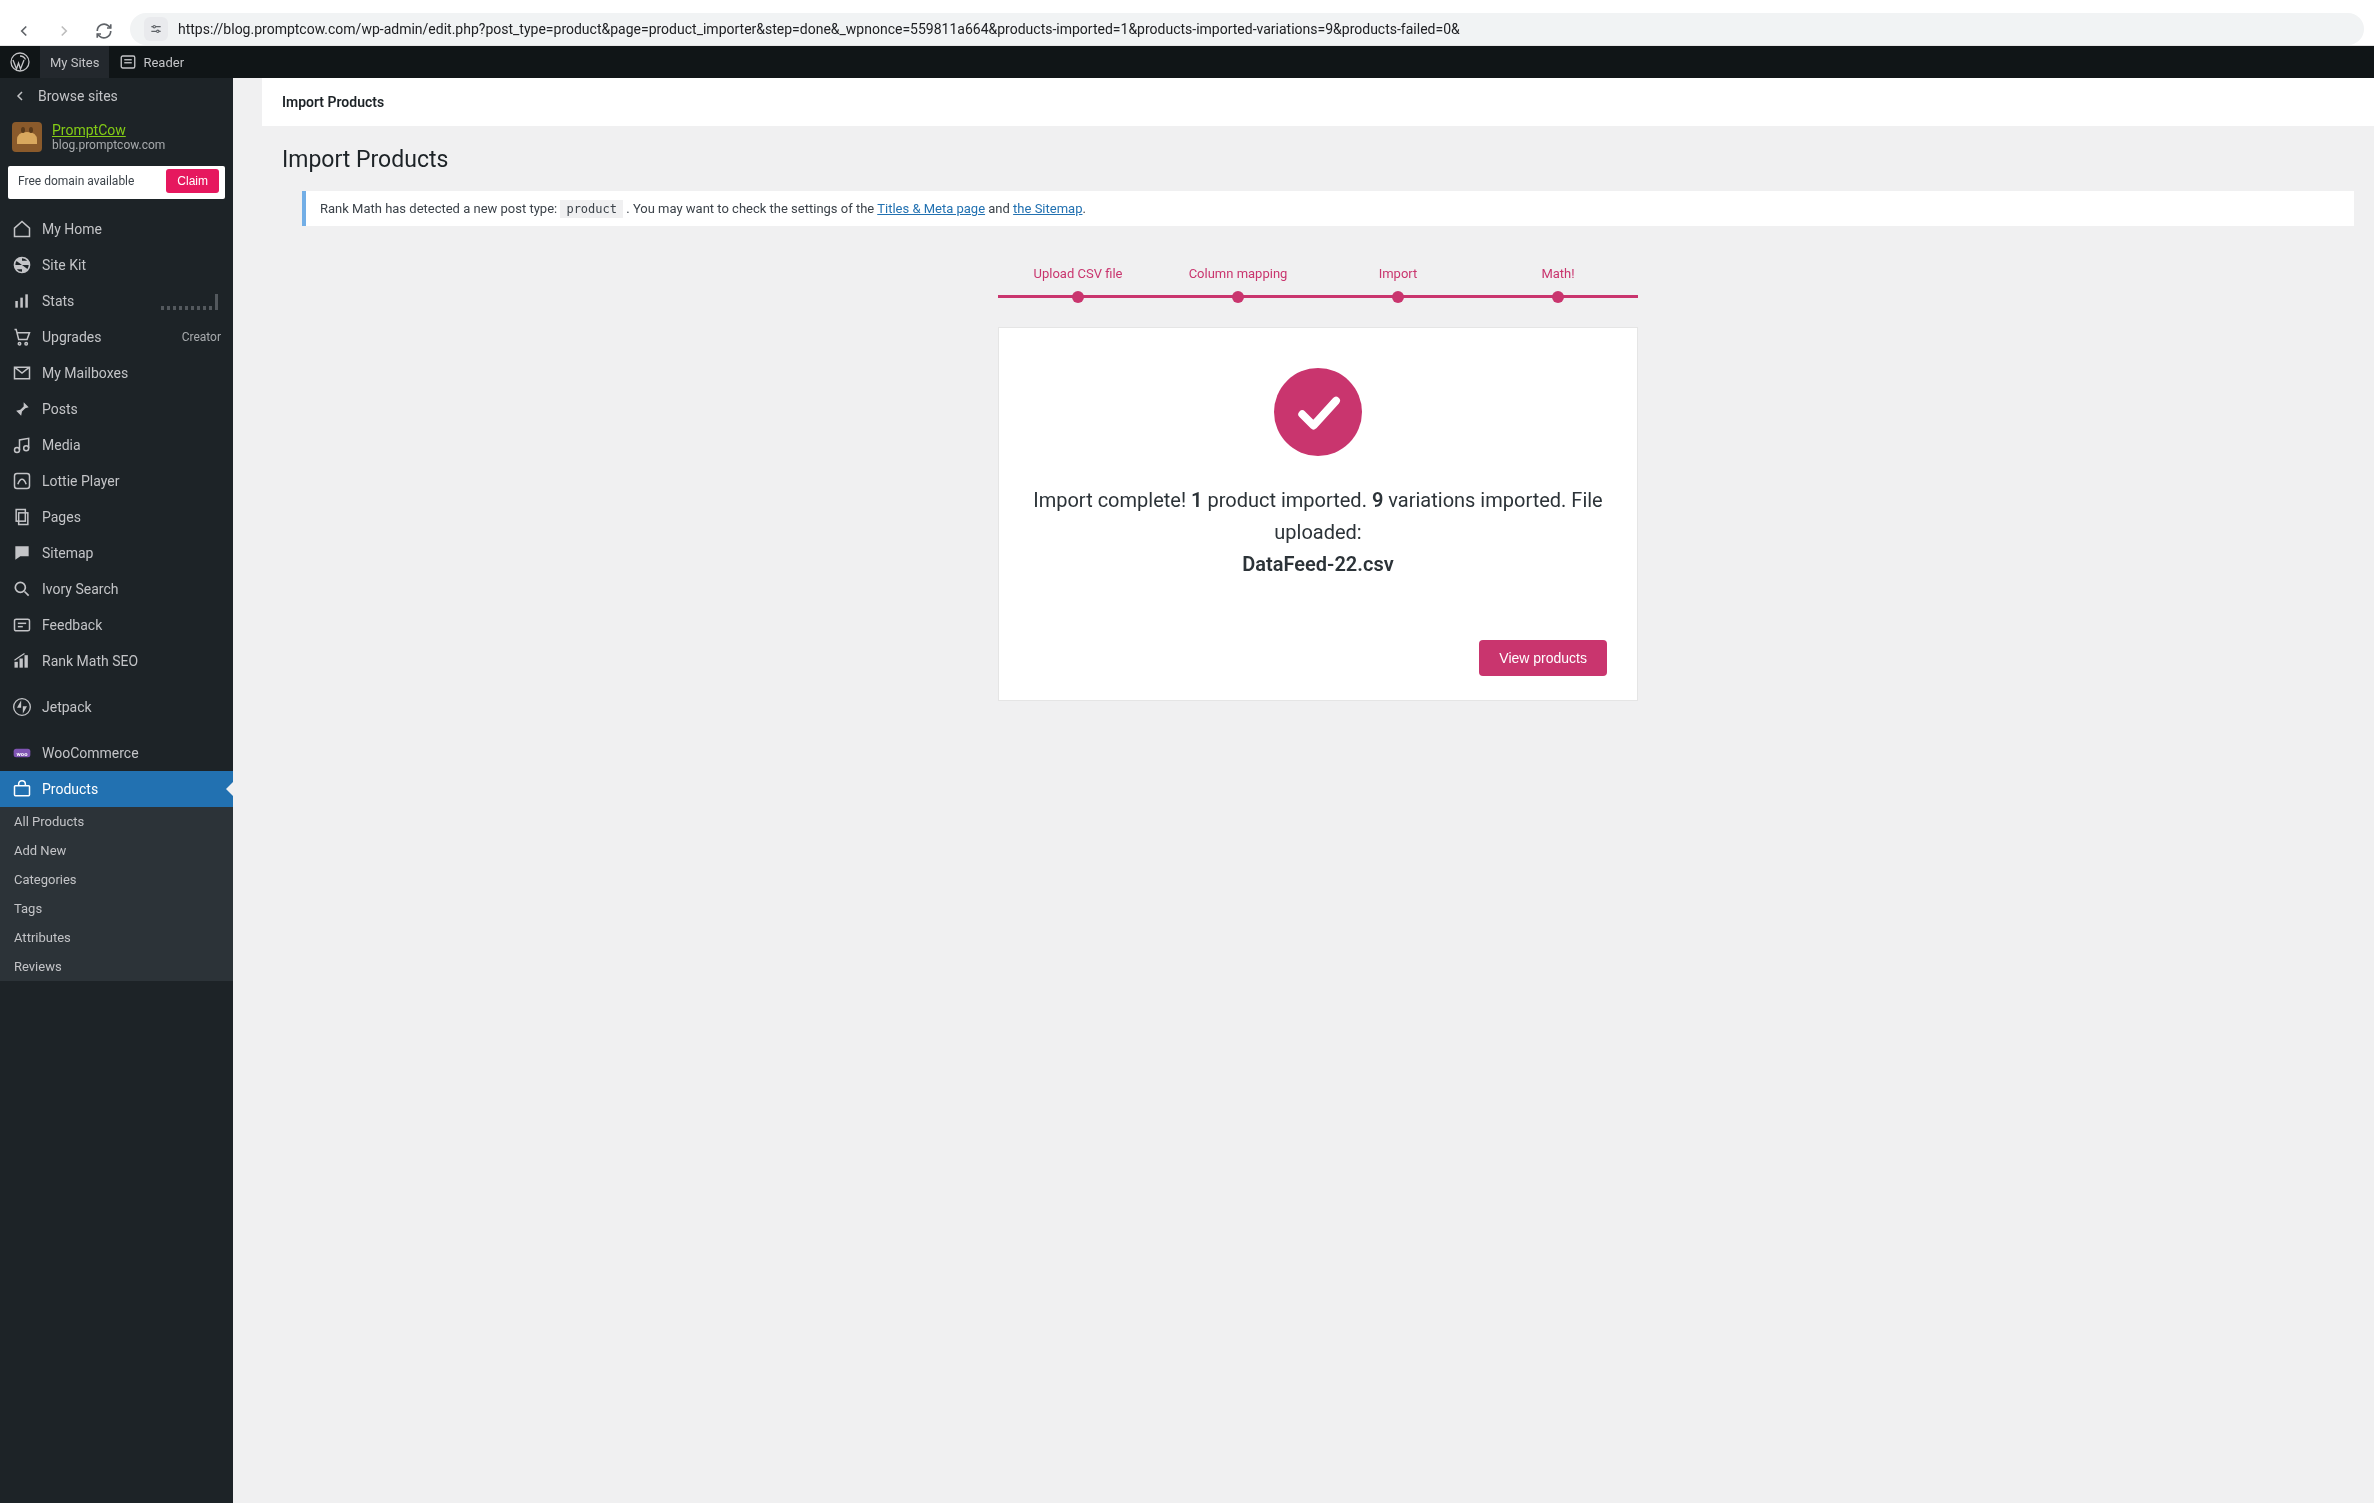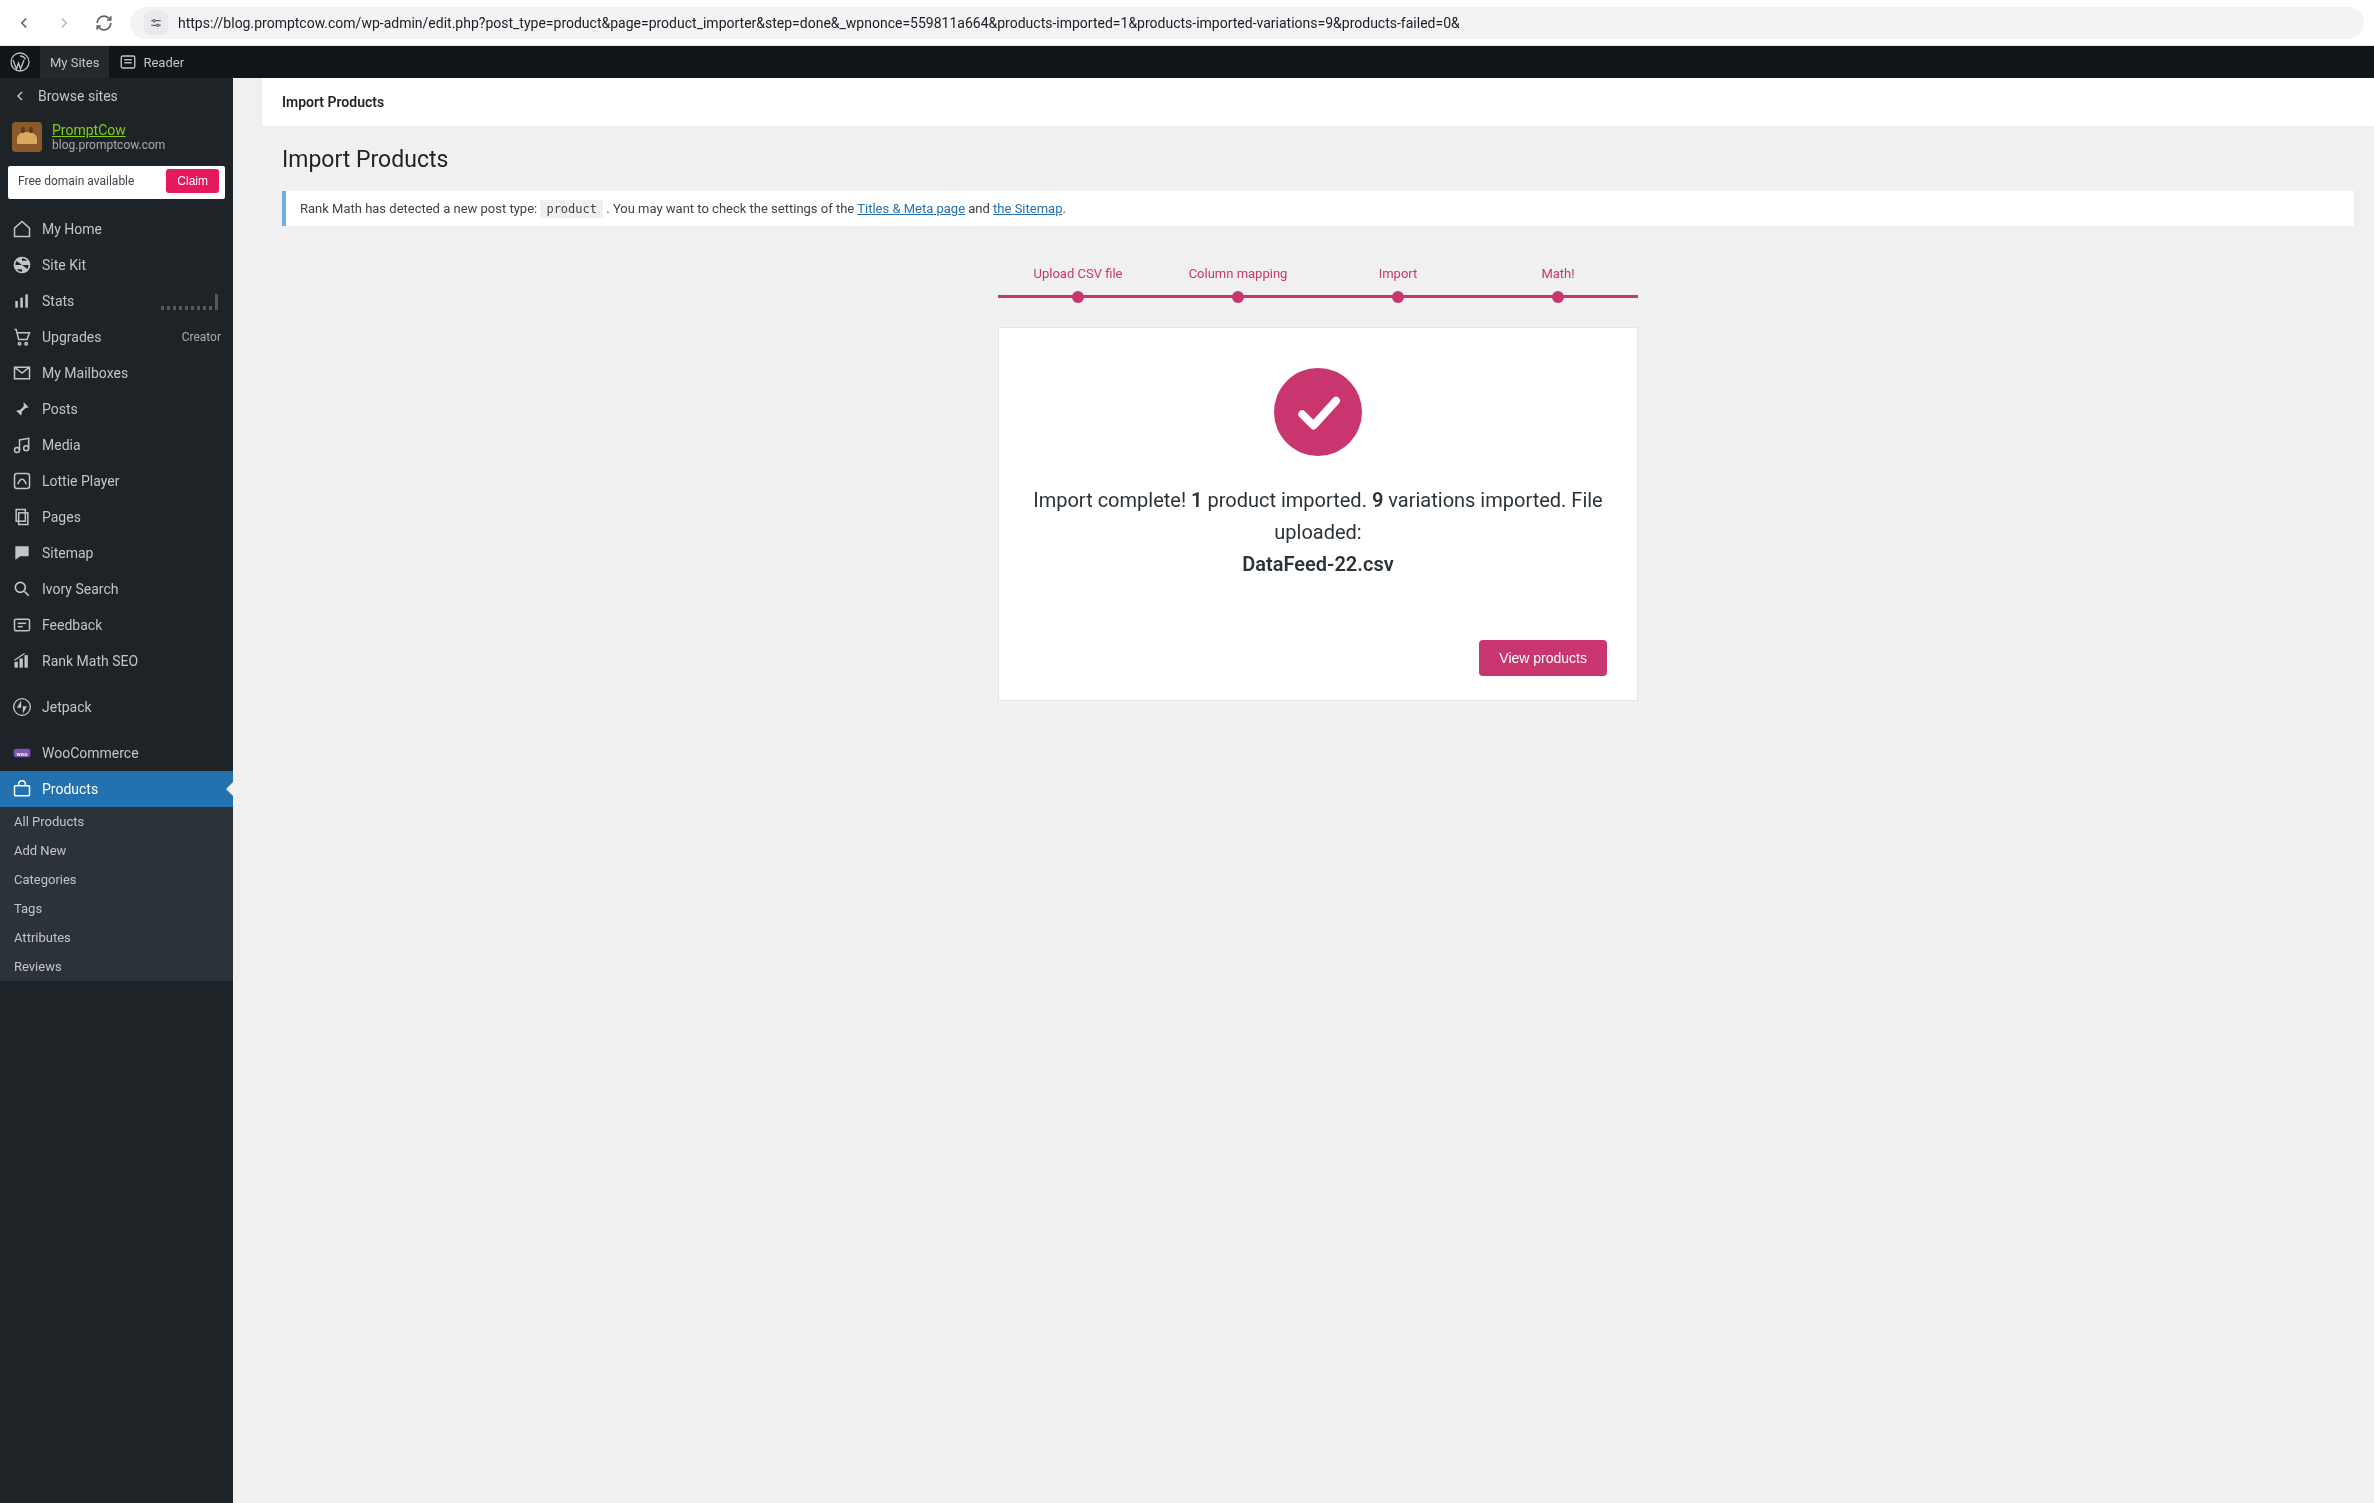--- a/index.html
+++ b/index.html
@@ -1,19 +1,19 @@
 <!DOCTYPE html>
 <html><head>
 <meta charset="utf-8">
 <style>
   * { box-sizing: border-box; margin: 0; padding: 0; }
   body { font-family: -apple-system, BlinkMacSystemFont, "Segoe UI", Roboto, Helvetica, Arial, sans-serif; font-size: 13px; color: #3c434a; background: #f0f0f1; }
 
   
-  .browser-bar { height: 46px; background: #fff; display: flex; align-items: center; padding: 0 10px; gap: 12px; border-bottom: 1px solid #e6e6e6; }
+  .browser-bar { height: 46px; background: #fff; display: flex; align-items: flex-end; padding: 0 10px; gap: 12px; border-bottom: 1px solid #e6e6e6; }
   .nav-btn { width: 28px; height: 28px; display: flex; align-items: center; justify-content: center; color: #5f6368; cursor: pointer; border-radius: 50%; }
   .nav-btn.disabled { color: #bdbdbd; }
   .url-prefix-icon { width: 24px; height: 24px; display: flex; align-items: center; justify-content: center; color: #5f6368; background:#e9eaed; border-radius:6px; font-size:11px; font-weight:600; }
   .url-bar { flex: 1; height: 32px; background: #f1f3f4; border-radius: 16px; display: flex; align-items: center; padding: 0 14px; gap: 10px; color: #202124; font-size: 14px; overflow: hidden; white-space: nowrap; }
 
   
   .admin-bar { height: 32px; background: #101517; display: flex; align-items: center; color: #c3c4c7; font-size: 13px; }
   .admin-bar-item { display: flex; align-items: center; gap: 6px; padding: 0 10px; height: 100%; cursor: pointer; }
   .admin-bar-item.active { background: #23282d; }
   .wp-logo { width: 20px; height: 20px; }
@@ -43,21 +43,21 @@
 
   
   .spark { width: 60px; height: 18px; opacity: 0.6; }
 
   
   .main { flex: 1; background: #f0f0f1; overflow: auto; padding-left: 29px; }
   .page-header { background: #fff; padding: 16px 20px; font-size: 14px; font-weight: 600; color: #1d2327; }
   .content-wrap { padding: 10px 20px 40px; }
   .page-title { font-size: 23px; font-weight: 400; color: #1d2327; margin: 10px 0 18px; }
 
-  .notice { background: #fff; border-left: 4px solid #72aee6; padding: 10px 14px; font-size: 13px; color: #3c434a; margin-bottom: 20px; }
+  .notice { background: #fff; border-left: 4px solid #72aee6; padding: 10px 14px; font-size: 13px; color: #3c434a; margin-bottom: 20px; margin-left: 20px; }
   .notice code { background: #f0f0f1; padding: 2px 6px; font-family: Consolas, monospace; font-size: 12px; }
   .notice a { color: #2271b1; text-decoration: underline; }
 
   
   .stepper-wrap { max-width: 640px; margin: 40px auto 0; }
   .stepper { display: flex; justify-content: space-between; position: relative; margin-bottom: 0; }
   .step { flex: 1; text-align: center; position: relative; }
   .step-label { color: #c9356e; font-size: 13px; margin-bottom: 10px; display: block; }
   .step-dot { width: 12px; height: 12px; background: #c9356e; border-radius: 50%; margin: 0 auto; position: relative; z-index: 2; }
   .step-line { position: absolute; top: 29px; left: 0; right: 0; height: 3px; background: #c9356e; z-index: 1; }

